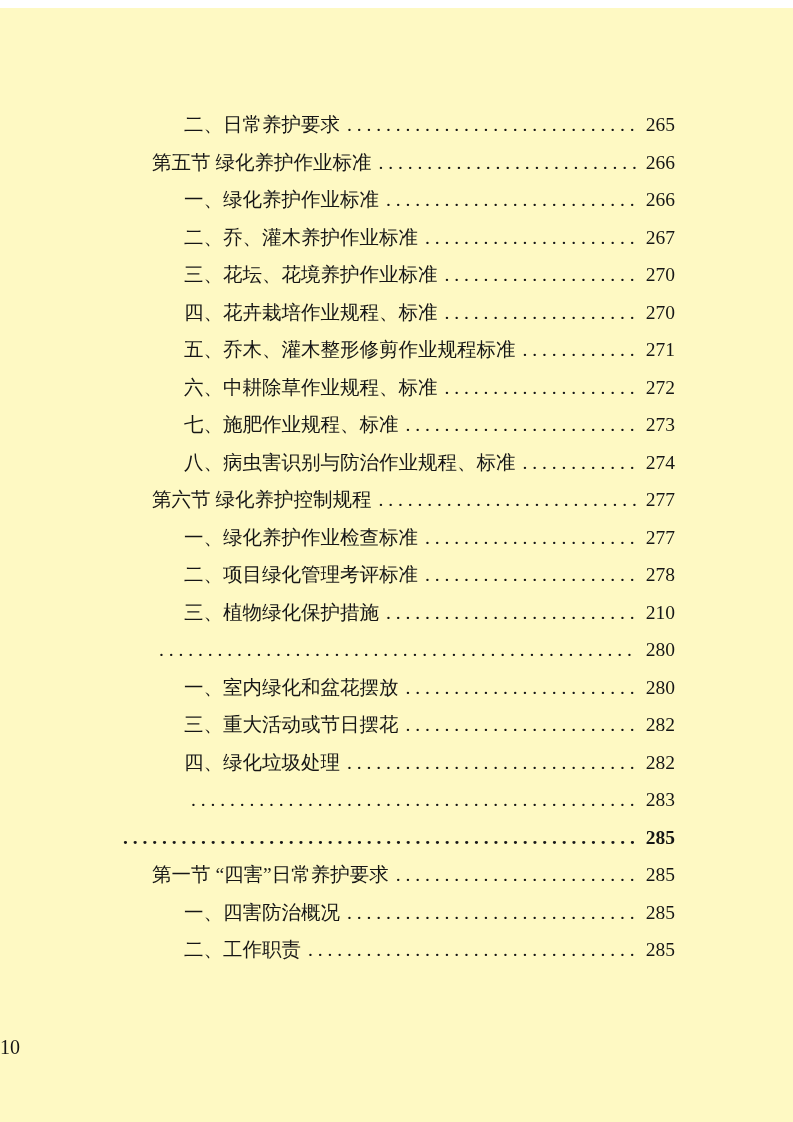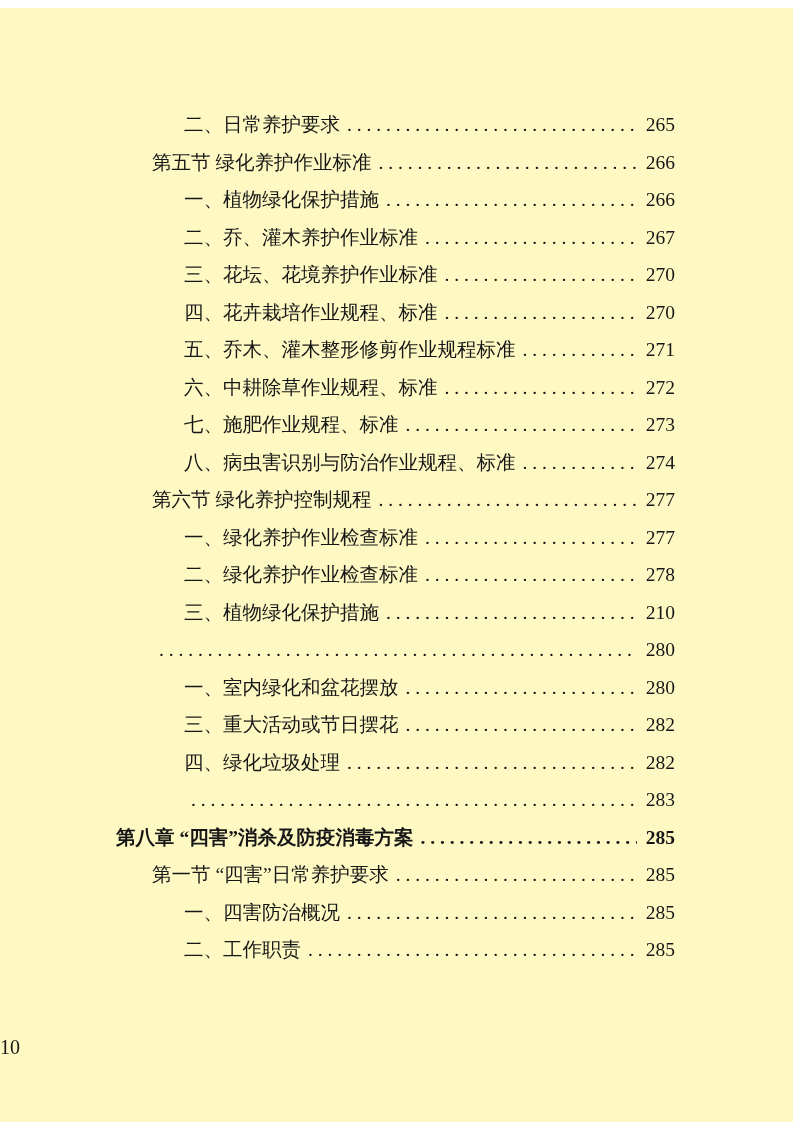--- a/index.html
+++ b/index.html
@@ -76,21 +76,21 @@
         <span class="title">二、日常养护要求</span>
         <span class="leader"></span>
         <span class="pagenum">265</span>
       </div>
       <div class="toc-row level-1">
         <span class="title">第五节 绿化养护作业标准</span>
         <span class="leader"></span>
         <span class="pagenum">266</span>
       </div>
       <div class="toc-row level-2">
-        <span class="title">一、植物绿化保护措施</span>
+        <span class="title">一、绿化养护作业标准</span>
         <span class="leader"></span>
         <span class="pagenum">266</span>
       </div>
       <div class="toc-row level-2">
         <span class="title">二、乔、灌木养护作业标准</span>
         <span class="leader"></span>
         <span class="pagenum">267</span>
       </div>
       <div class="toc-row level-2">
         <span class="title">三、花坛、花境养护作业标准</span>
@@ -126,21 +126,21 @@
         <span class="title">第六节 绿化养护控制规程</span>
         <span class="leader"></span>
         <span class="pagenum">277</span>
       </div>
       <div class="toc-row level-2">
         <span class="title">一、绿化养护作业检查标准</span>
         <span class="leader"></span>
         <span class="pagenum">277</span>
       </div>
       <div class="toc-row level-2">
-        <span class="title">二、绿化养护作业检查标准</span>
+        <span class="title">二、项目绿化管理考评标准</span>
         <span class="leader"></span>
         <span class="pagenum">278</span>
       </div>
       <div class="toc-row level-2">
         <span class="title">三、植物绿化保护措施</span>
         <span class="leader"></span>
         <span class="pagenum">210</span>
       </div>
       <div class="toc-row level-1">
         <span class="leader"></span>
@@ -159,21 +159,20 @@
       <div class="toc-row level-2">
         <span class="title">四、绿化垃圾处理</span>
         <span class="leader"></span>
         <span class="pagenum">282</span>
       </div>
       <div class="toc-row level-2">
         <span class="leader"></span>
         <span class="pagenum">283</span>
       </div>
       <div class="toc-row level-0 bold">
-        <span class="title">第八章 “四害”消杀及防疫消毒方案</span>
         <span class="leader"></span>
         <span class="pagenum">285</span>
       </div>
       <div class="toc-row level-1">
         <span class="title">第一节 “四害”日常养护要求</span>
         <span class="leader"></span>
         <span class="pagenum">285</span>
       </div>
       <div class="toc-row level-2">
         <span class="title">一、四害防治概况</span>

